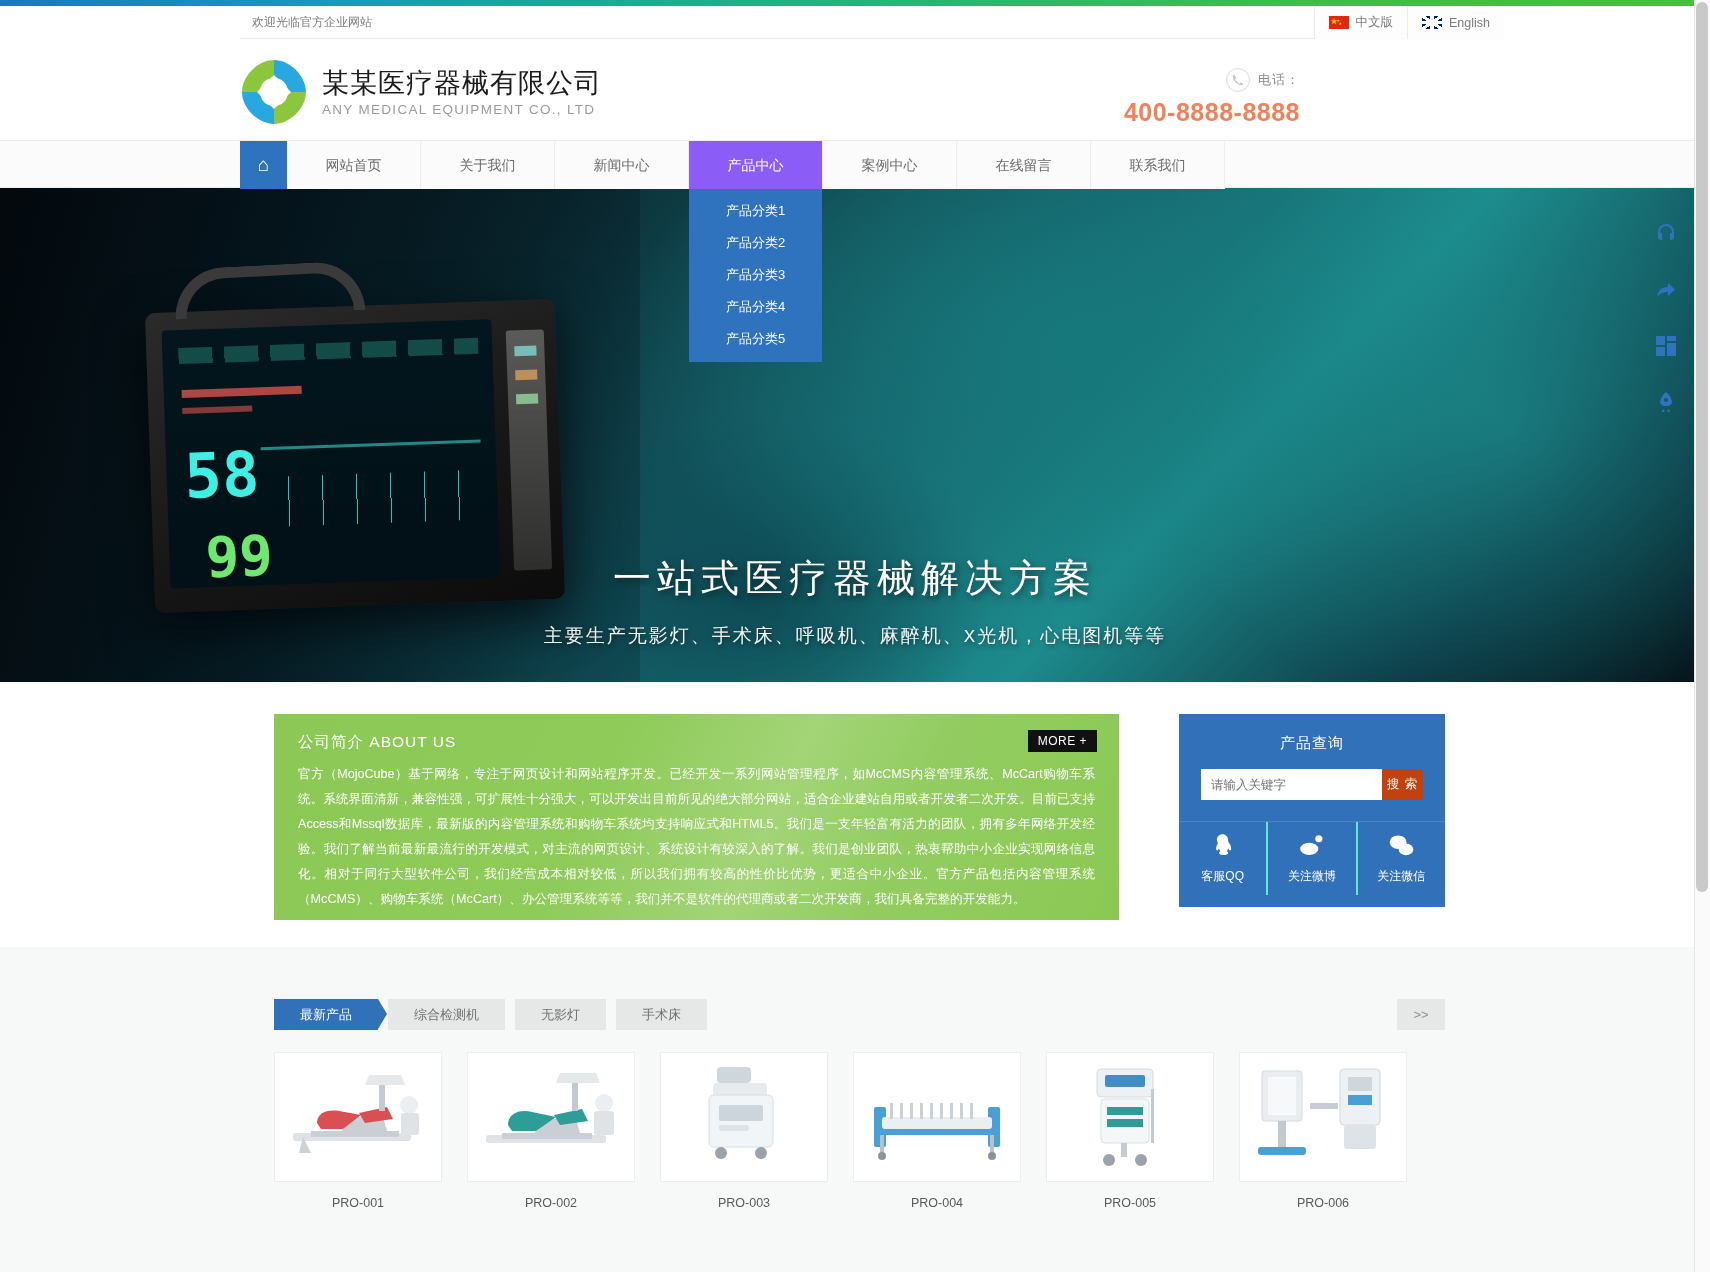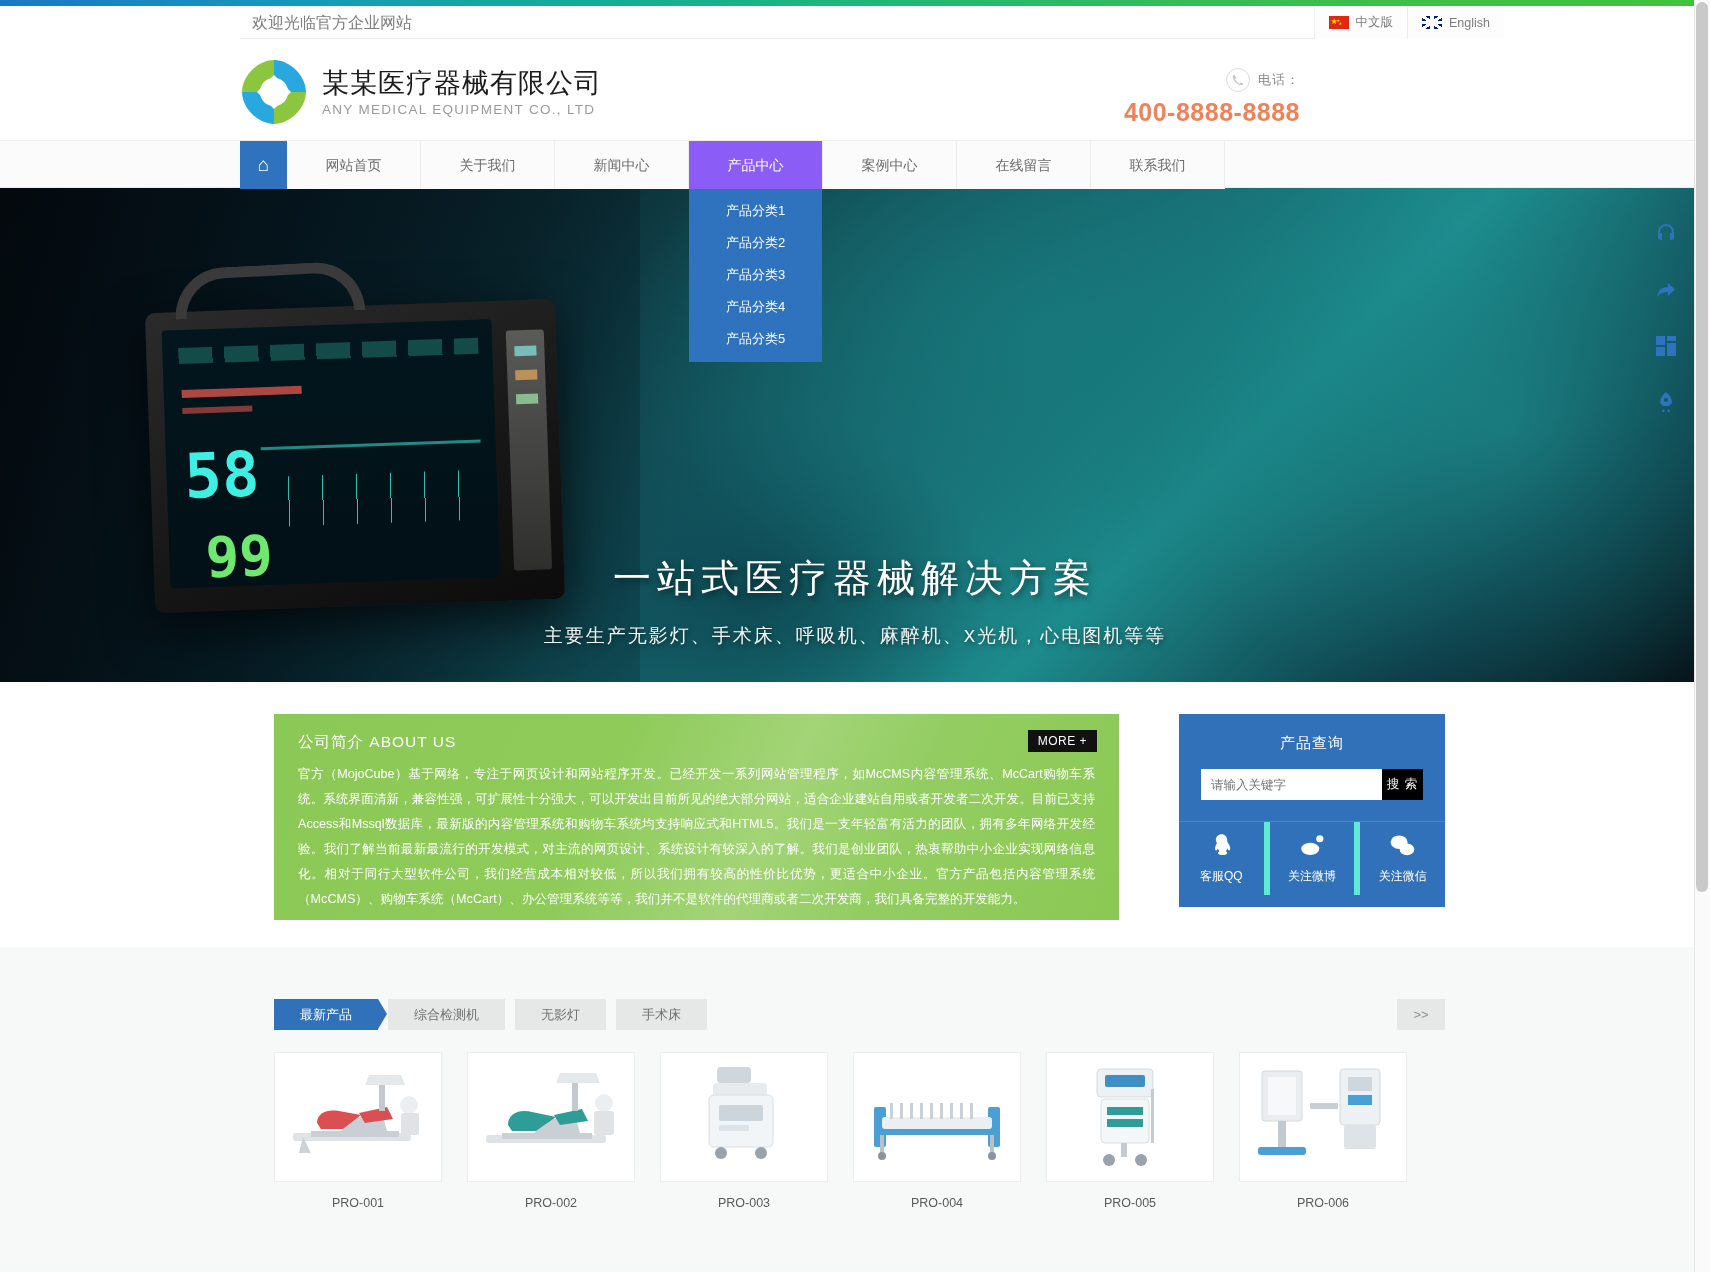--- a/index.html
+++ b/index.html
@@ -25,21 +25,21 @@
   }
 
   
   .topbar {
     position: absolute; left: 240px; top: 6px; width: 1264px; height: 33px;
     background: #ffffff; border-bottom: 1px solid #ececec;
     z-index: 10;
   }
   .topbar-welcome {
     position:absolute; left:12px; top:0; height:47px; line-height:33px;
-    font-size:16px; color:#7d7d7d;
+    font-size:12px; color:#7d7d7d;
   }
   .lang-group { position:absolute; right:0; top:0; height:33px; display:flex; }
   .lang-item {
     display:flex; align-items:center; gap:7px;
     padding: 0 14px; height:33px;
     border-left:1px solid #ececec;
     font-size:12.5px; color:#7d7d7d; cursor:pointer;
     background:#fdfdfd;
   }
   .flag { width:20px; height:13px; display:inline-block; position:relative; overflow:hidden; flex:0 0 auto;}
@@ -212,28 +212,28 @@
     background:#3071b9;
   }
   .query-title { text-align:center; font-size:15px; color:#fff; padding-top:20px; letter-spacing:1px;}
   .query-form { display:flex; margin:16px 22px 0 22px; }
   .query-input {
     flex:1; height:31px; border:none; outline:none; background:#fff;
     font-size:12.5px; color:#8b8b8b; padding:0 10px;
     font-family:"Liberation Sans", sans-serif;
   }
   .query-btn {
-    width:52px; height:31px; background:#000000; color:#fff; border:none;
+    width:52px; height:31px; background:#c2410c; color:#fff; border:none;
     font-size:12.5px; cursor:pointer; letter-spacing:1px;
     font-family:"Liberation Sans", sans-serif;
   }
   .social-row { display:flex; margin-top:21px; border-top:1px solid #4a84c4; }
   .social-cell {
     flex:1; height:73px; display:flex; flex-direction:column; align-items:center; justify-content:center;
-    gap:6px; color:#fff; font-size:12px; cursor:pointer; border-right:6px solid #5eead4;
+    gap:6px; color:#fff; font-size:12px; cursor:pointer; border-right:2px solid #5eead4;
   }
   .social-cell:last-child { border-right:none; }
   .social-cell svg { width:27px; height:27px; fill:#fff; }
 
   
   .products {
     position:absolute; left:0; top:947px; width:1710px; height:325px;
     background:#f7f8f8; z-index:6;
   }
   .tabs { position:absolute; left:274px; top:52px; display:flex; gap:10px; }

